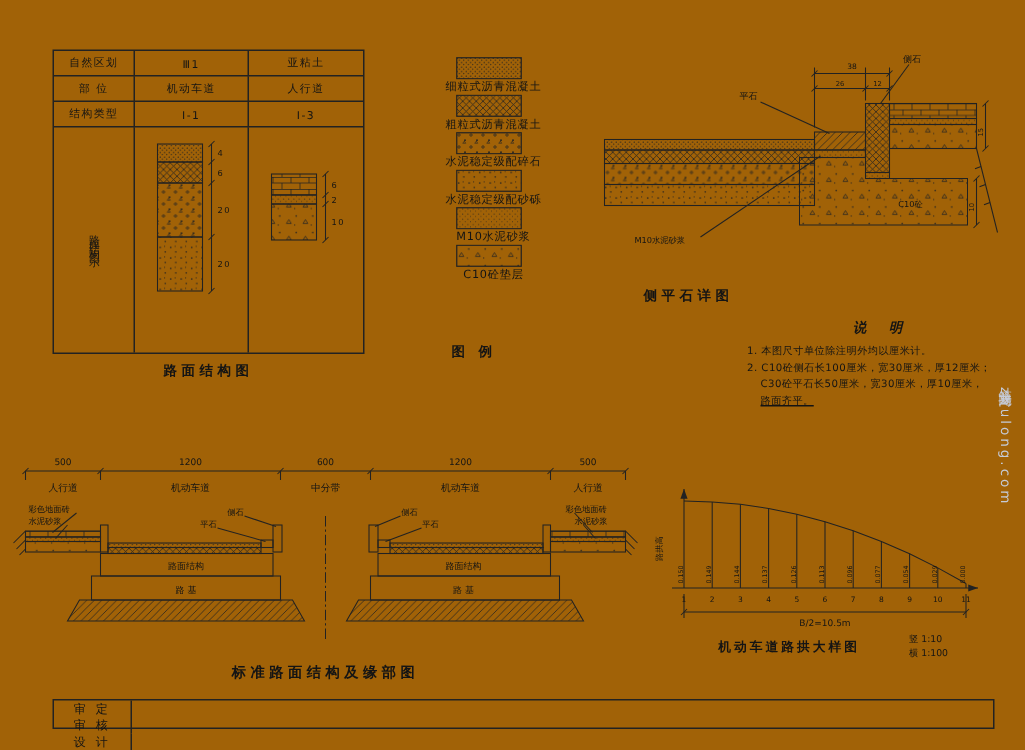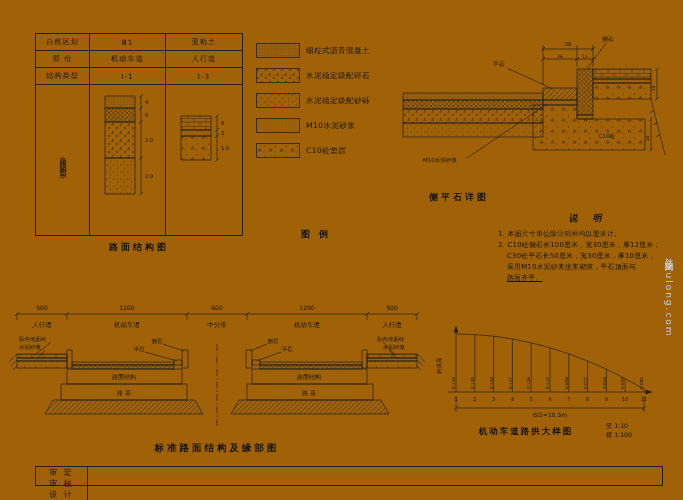--- a/index.html
+++ b/index.html
@@ -23,21 +23,21 @@
   .st.last-col { border-right:none; }
   .st.last-row { border-bottom:none; }
   .vert { writing-mode:vertical-rl; text-orientation:upright; letter-spacing:3px; font-size:7.2px; }
 
   .caption {
     position:absolute; font-size:9px; font-weight:bold; letter-spacing:3px; text-align:center;
   }
 
   
   .legend { position:absolute; left:256px; top:38px; width:140px; }
-  .legend-row { display:flex; align-items:center; height:25px; }
+  .legend-row { display:flex; align-items:center; height:25px;flex-direction:column; }
   .legend-label { font-size:7.5px; margin-left:6px; white-space:nowrap; letter-spacing:0.5px; }
 
   
   .notes { position:absolute; left:498px; top:212px; width:180px; }
   .notes-title { font-size:9px; font-weight:bold; text-align:center; letter-spacing:6px; margin-bottom:4px;font-style:italic; }
   .notes-line { font-size:6.8px; line-height:1.6; letter-spacing:0.3px; }
 
   
   .titlestrip { position:absolute; left:35px; top:466px; width:628px; height:20px;
                 border:1.2px solid #222; display:flex;flex-direction:column; }
@@ -154,20 +154,26 @@
 
   <div class="legend">
     <div class="legend-row">
       <svg width="44" height="15">
           <rect x="0.5" y="0.5" width="43" height="14" fill="url(#pFine)" stroke="#222" stroke-width="0.8"></rect>
         </svg>
       <span class="legend-label">细粒式沥青混凝土</span>
     </div>
     <div class="legend-row">
       <svg width="44" height="15">
+          <rect x="0.5" y="0.5" width="43" height="14" fill="url(#pCross)" stroke="#222" stroke-width="0.8"></rect>
+        </svg>
+      <span class="legend-label">粗粒式沥青混凝土</span>
+    </div>
+    <div class="legend-row">
+      <svg width="44" height="15">
           <rect x="0.5" y="0.5" width="43" height="14" fill="url(#pStone)" stroke="#222" stroke-width="0.8"></rect>
         </svg>
       <span class="legend-label">水泥稳定级配碎石</span>
     </div>
     <div class="legend-row">
       <svg width="44" height="15">
           <rect x="0.5" y="0.5" width="43" height="14" fill="url(#pGravel)" stroke="#222" stroke-width="0.8"></rect>
         </svg>
       <span class="legend-label">水泥稳定级配砂砾</span>
     </div>
@@ -241,21 +247,20 @@
     <text x="28" y="137" font-size="5.5">M10水泥砂浆</text>
     <text x="212" y="113" font-size="5.5" text-anchor="middle">C10砼</text>
     <text x="64" y="175" font-size="9" font-weight="bold" letter-spacing="3" text-anchor="middle">侧平石详图</text>
   </svg>
 
   <div class="notes">
     <div class="notes-title">说    明</div>
     <div class="notes-line">1. 本图尺寸单位除注明外均以厘米计。</div>
     <div class="notes-line">2. C10砼侧石长100厘米，宽30厘米，厚12厘米；</div>
     <div class="notes-line" style="padding-left:9px;">C30砼平石长50厘米，宽30厘米，厚10厘米，</div>
-    <div class="notes-line" style="padding-left:9px;">采用M10水泥砂浆坐浆砌筑，平石顶面与</div>
     <div class="notes-line" style="padding-left:9px;text-decoration:underline;">路面齐平。</div>
   </div>
 
   <svg class="abs" style="left:5px; top:298px;" width="430" height="165" viewBox="0 0 430 165">
     <g stroke="#222" stroke-width="0.7" fill="none">
 
       <line x1="12" y1="16" x2="412" y2="16"></line>
       <path d="M10 18 L14 14"></path>
         <path d="M60 18 L64 14"></path>
         <path d="M180 18 L184 14"></path>

